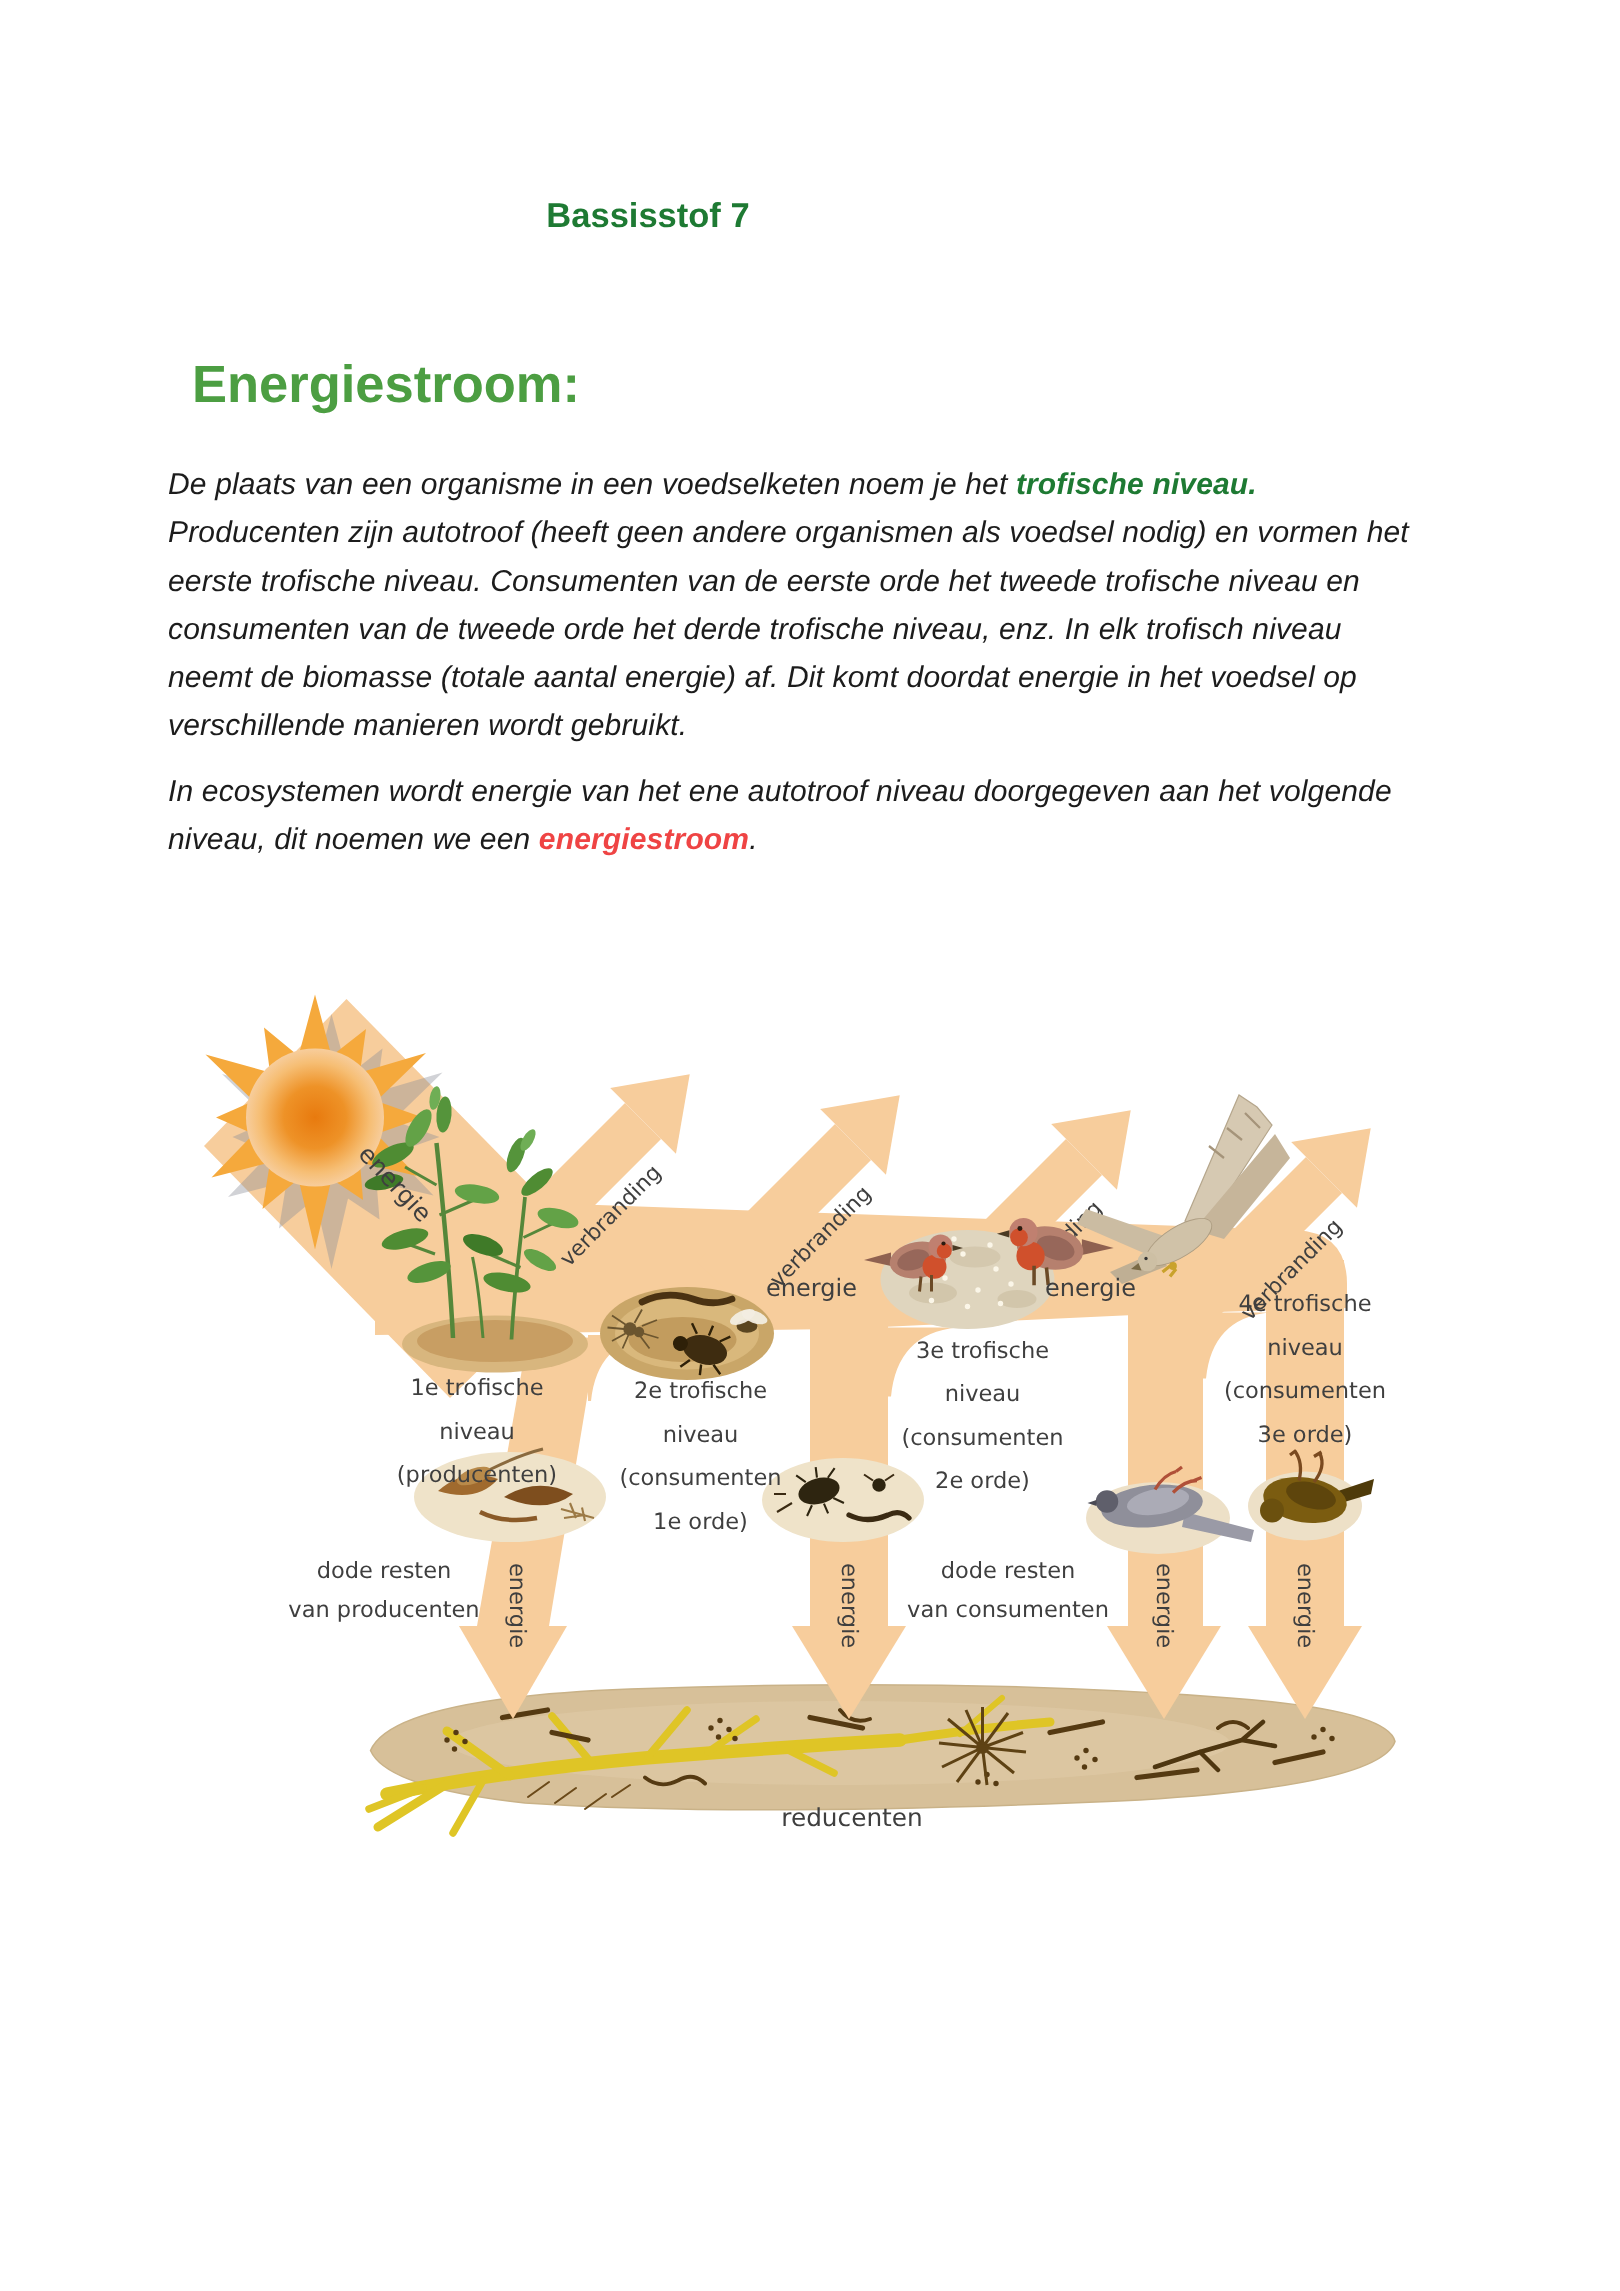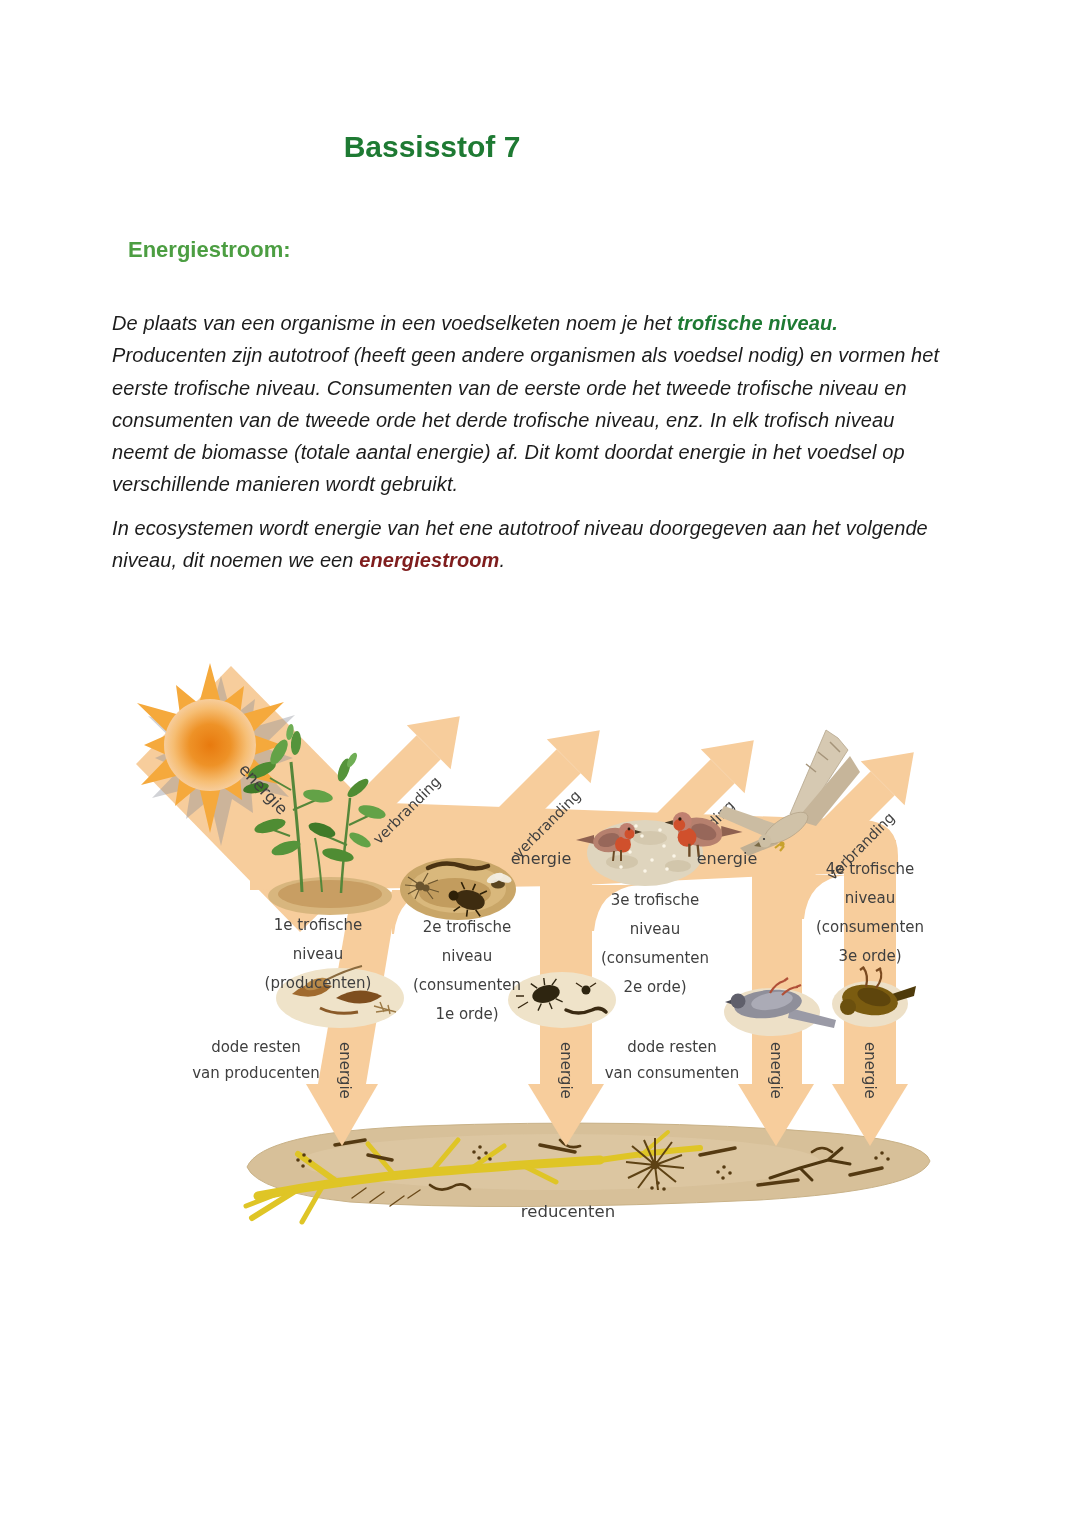--- a/index.html
+++ b/index.html
@@ -1,26 +1,26 @@
 <!DOCTYPE html>
 <html><head>
 <meta charset="utf-8">
 <style>
   html,body{margin:0;padding:0;background:#ffffff;}
   .page{position:relative;width:1080px;height:1527px;background:#ffffff;overflow:hidden;
         font-family:"Liberation Sans", sans-serif;color:#1c1c1c;}
   .title{position:absolute;top:130px;left:0;width:864px;text-align:center;
-         font-size:30px;font-weight:bold;color:#1e7a33;}
-  .heading{position:absolute;top:237px;left:128px;font-size:22px;font-weight:bold;color:#4c9e42;}
+         font-size:23px;font-weight:bold;color:#1e7a33;}
+  .heading{position:absolute;top:237px;left:128px;font-size:35px;font-weight:bold;color:#4c9e42;}
   .para{position:absolute;left:112px;width:832px;font-size:20px;line-height:32.3px;
         letter-spacing:0.1px;color:#1c1c1c;font-style:italic;}
   .p1{top:287px;}
   .p2{top:492px;}
   .hl-dark{color:#1e7a33;font-weight:bold;}
-  .hl-med{color:#7f1d1d;font-weight:bold;}
+  .hl-med{color:#ef4444;font-weight:bold;}
   .diagram{position:absolute;top:640px;left:0;width:1080px;height:620px;}
   svg text{font-family:"DejaVu Sans", sans-serif;fill:#3f3f3f;}
 </style>
 </head>
 <body>
 
 <div class="page">
 
   <div class="title">Bassisstof 7</div>
   <div class="heading">Energiestroom:</div>

